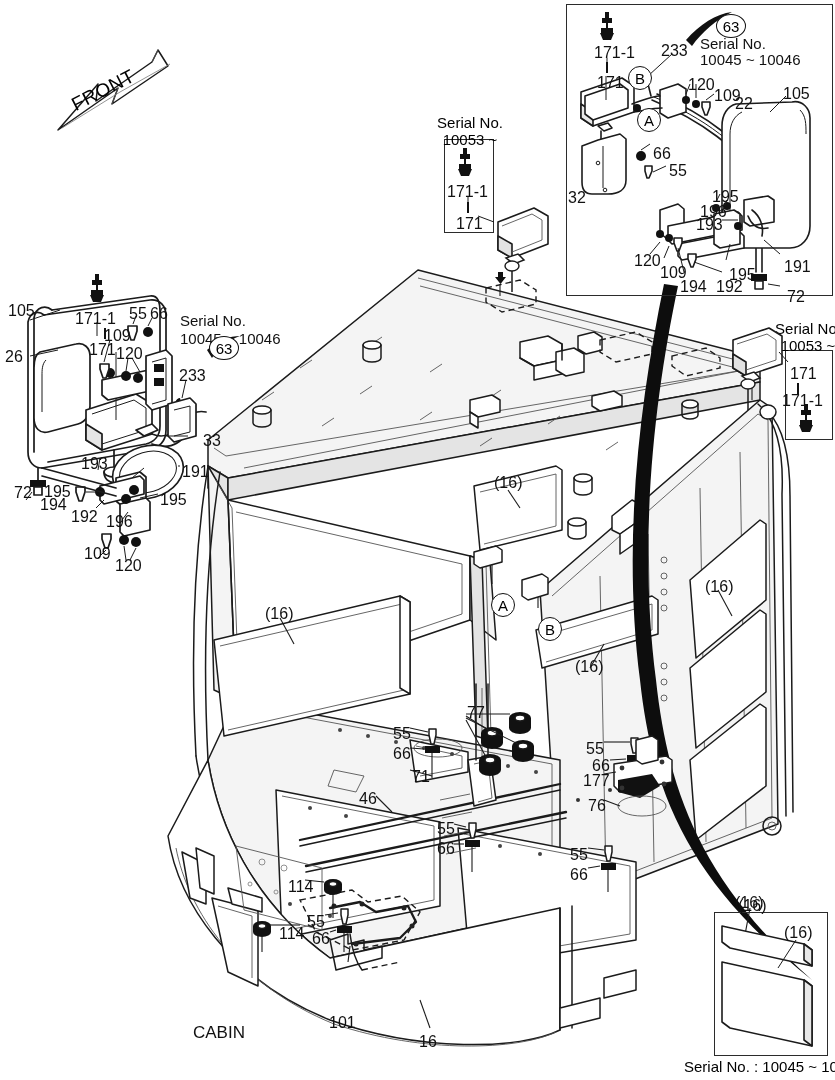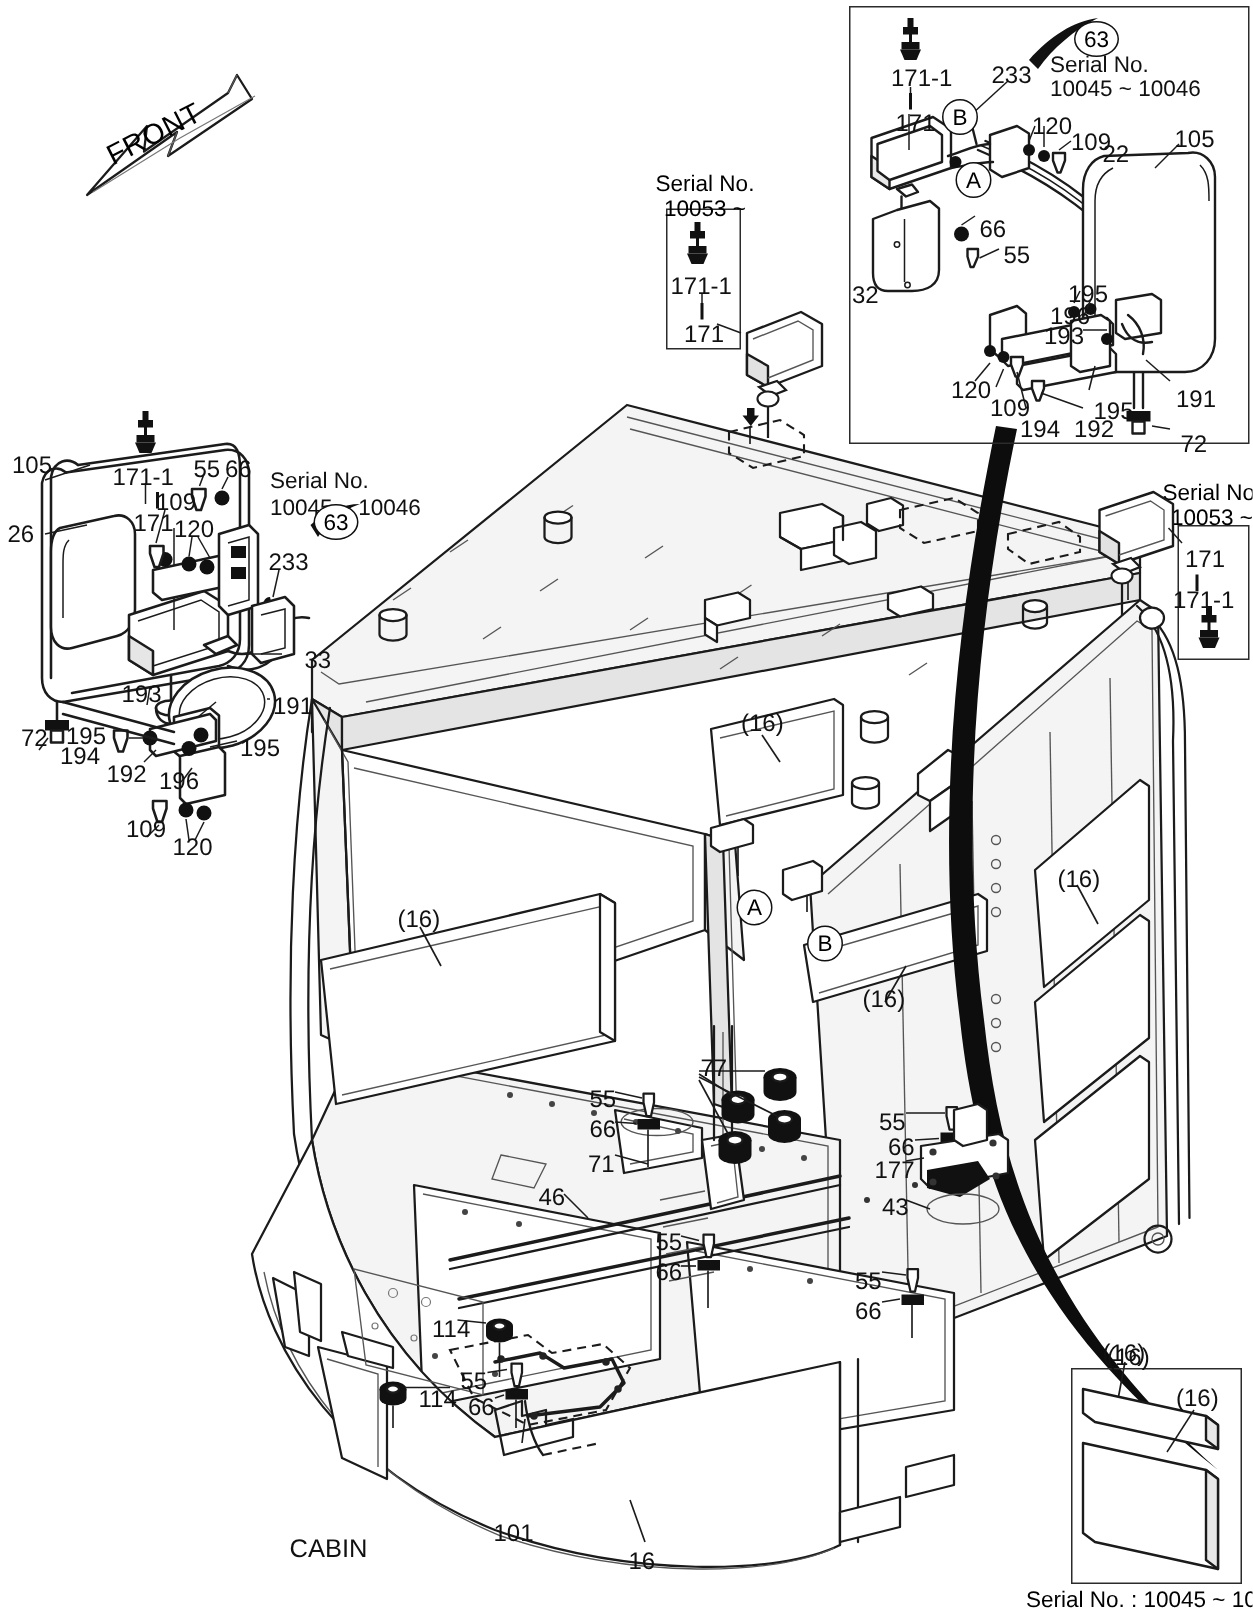--- a/index.html
+++ b/index.html
@@ -735,28 +735,28 @@
 
   <div id="cabin-callouts">
       <div class="lbl" style="left: 494px; top: 474px;">(16)</div>
       <div class="lbl" style="left: 705px; top: 578px;">(16)</div>
       <div class="lbl" style="left: 575px; top: 658px;">(16)</div>
       <div class="lbl" style="left: 265px; top: 605px;">(16)</div>
       <div class="lbl" style="left: 738px; top: 897px;">(16)</div>
       <div class="lbl" style="left: 467px; top: 704px;">77</div>
       <div class="lbl" style="left: 393px; top: 725px;">55</div>
       <div class="lbl" style="left: 393px; top: 745px;">66</div>
-      <div class="lbl" style="left: 392px; top: 768px;">71</div>
+      <div class="lbl" style="left: 412px; top: 768px;">71</div>
       <div class="lbl" style="left: 359px; top: 790px;">46</div>
       <div class="lbl" style="left: 437px; top: 820px;">55</div>
       <div class="lbl" style="left: 437px; top: 840px;">66</div>
       <div class="lbl" style="left: 586px; top: 740px;">55</div>
       <div class="lbl" style="left: 592px; top: 757px;">66</div>
       <div class="lbl" style="left: 583px; top: 772px;">177</div>
-      <div class="lbl" style="left: 588px; top: 797px;">43</div>
+      <div class="lbl" style="left: 588px; top: 797px;">76</div>
       <div class="lbl" style="left: 570px; top: 846px;">55</div>
       <div class="lbl" style="left: 570px; top: 866px;">66</div>
       <div class="lbl" style="left: 288px; top: 878px;">114</div>
       <div class="lbl" style="left: 279px; top: 925px;">114</div>
       <div class="lbl" style="left: 307px; top: 913px;">55</div>
       <div class="lbl" style="left: 312px; top: 930px;">66</div>
       <div class="lbl" style="left: 329px; top: 1014px;">101</div>
       <div class="lbl" style="left: 419px; top: 1033px; text-align: right;">16</div>
     </div>
   <div id="cabin-markers">

